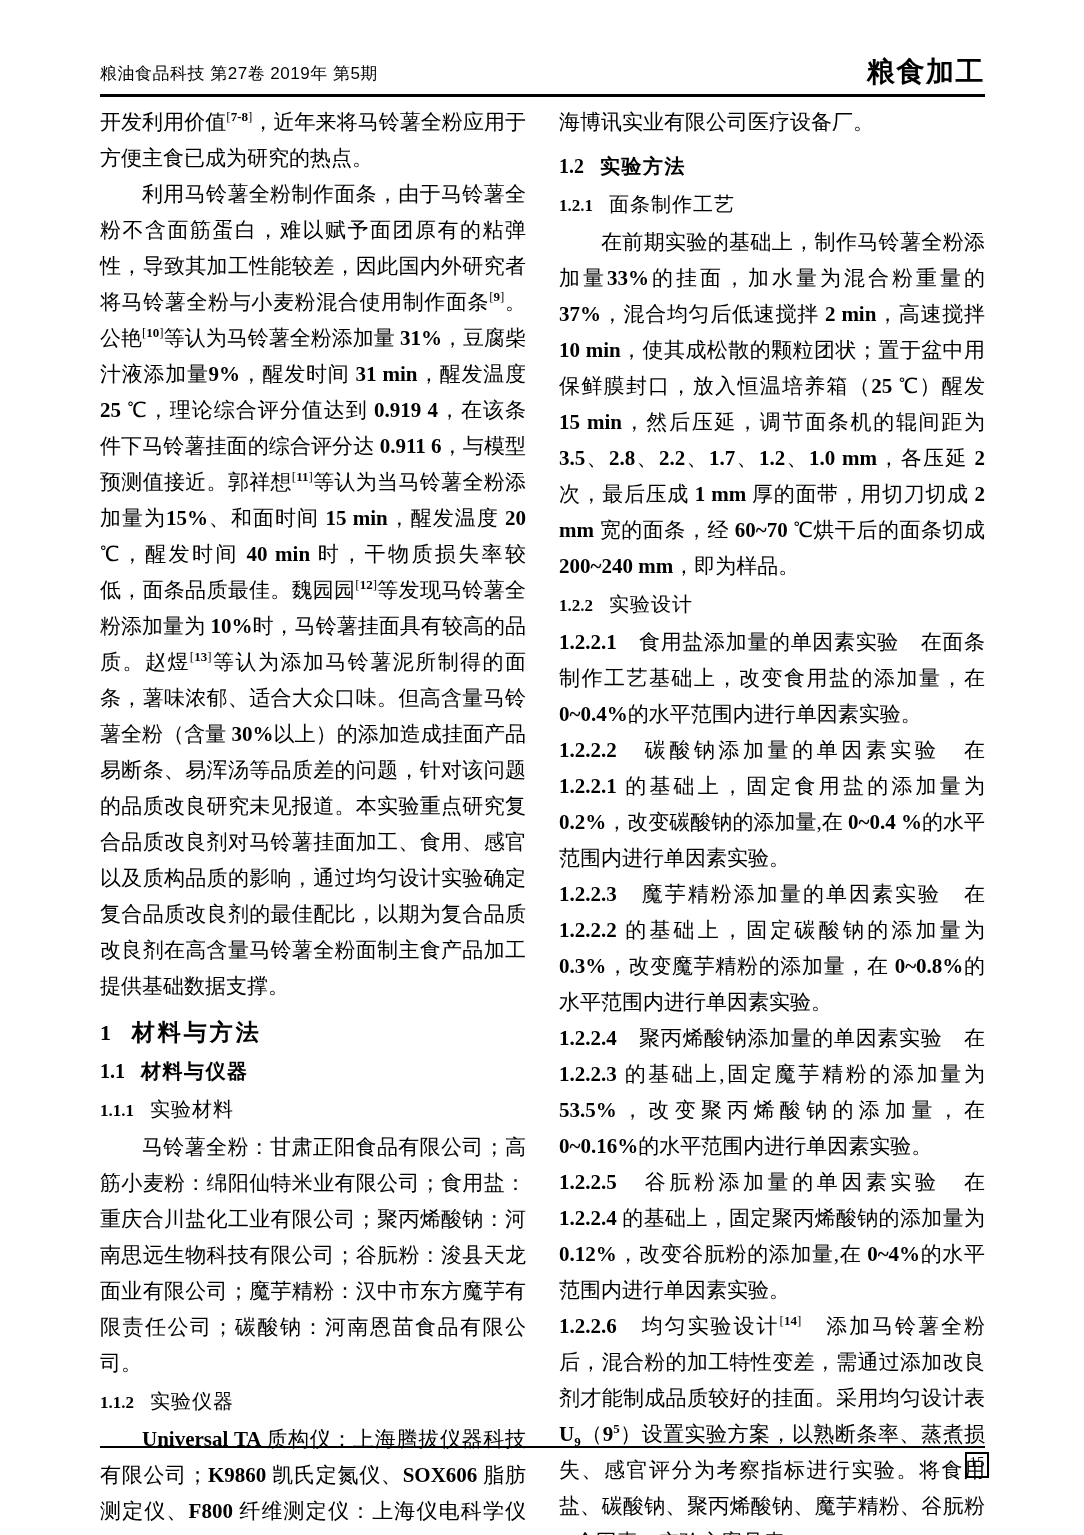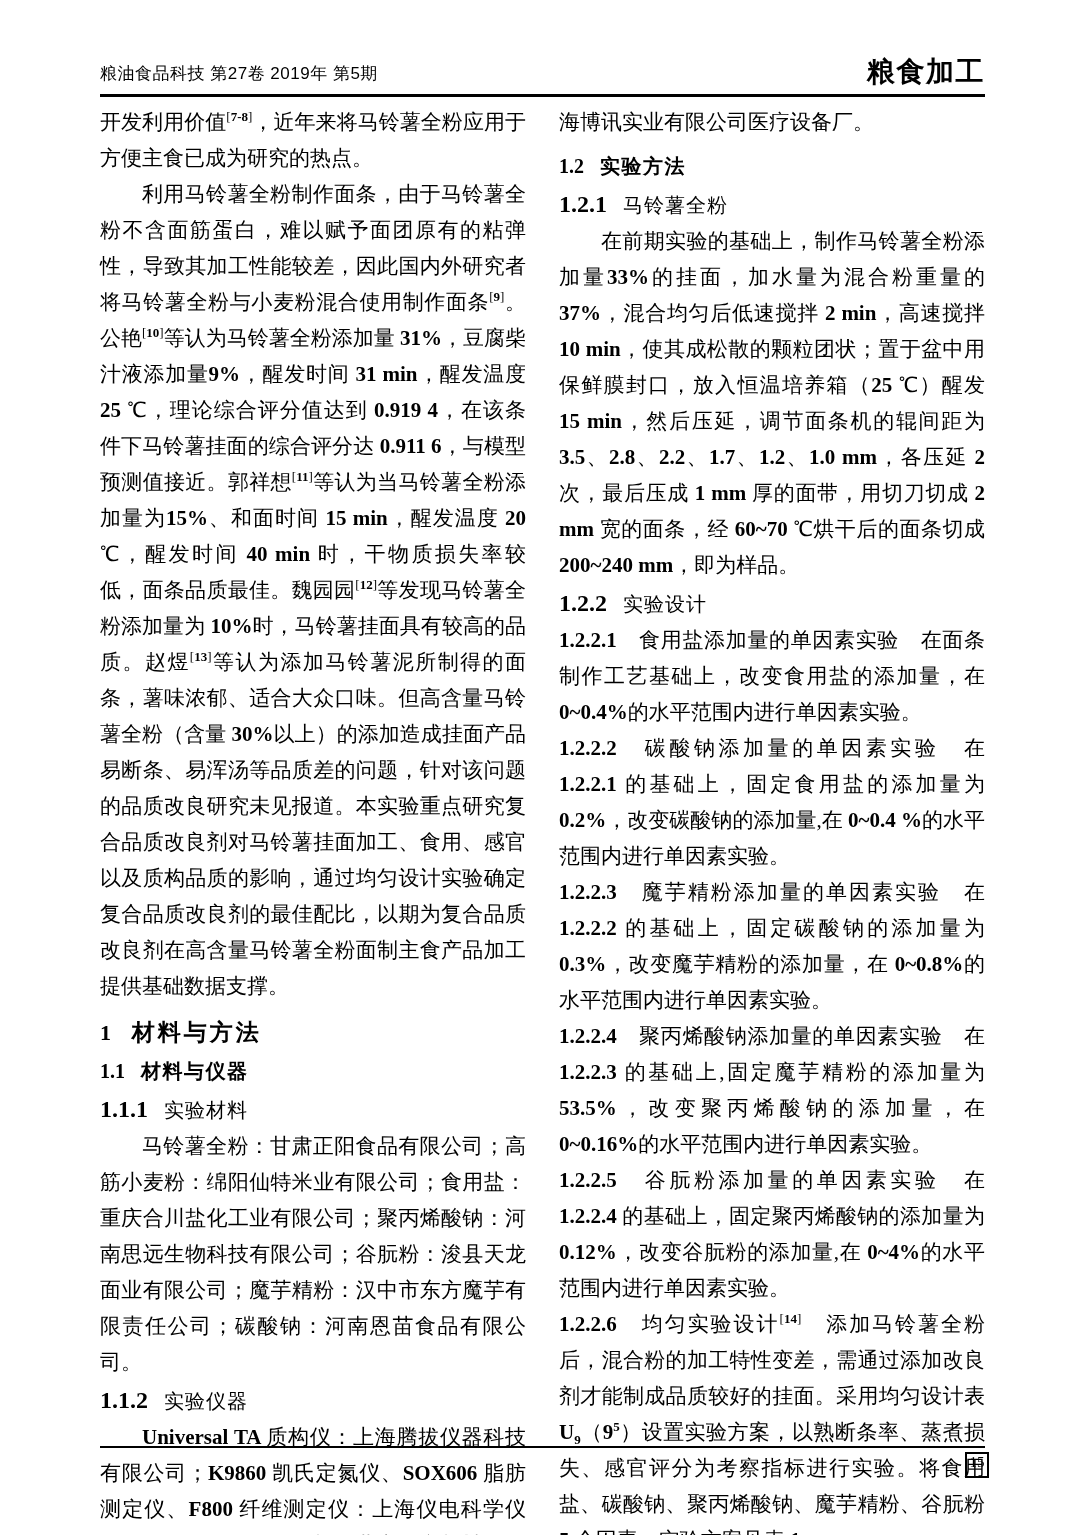--- a/index.html
+++ b/index.html
@@ -37,21 +37,21 @@
   .col p.indent { text-indent:2em; }
   .lat { font-weight:bold; }
   sup.sup { font-size:13px; line-height:0; vertical-align:super; }
   sub.sub { font-size:13px; line-height:0; vertical-align:sub; }
   .h1 { margin:16px 0 6px; line-height:24px; }
   .h2 { margin:8px 0 2px;  line-height:36px; }
   .h3 { margin:2px 0 0;    line-height:36px; }
   .h-num { font-family:"Liberation Serif", serif; font-weight:bold; }
   .h1 .h-num { font-size:22px; }
   .h2 .h-num { font-size:20px; }
-  .h3 .h-num { font-size:24px; }
+  .h3 .h-num { font-size:17px; }
   .h1 .h-title {
     font-family:"Liberation Sans", sans-serif; font-weight:bold;
     font-size:23px; letter-spacing:3px; margin-left:0.9em;
   }
   .h2 .h-title {
     font-family:"Liberation Sans", sans-serif; font-weight:bold;
     font-size:20px; letter-spacing:1.5px; margin-left:0.8em;
   }
   .h3 .h-title {
     font-family:inherit; font-weight:normal;
@@ -84,21 +84,21 @@
         <div class="h1"><span class="h-num">1</span><span class="h-title">材料与方法</span></div>
         <div class="h2"><span class="h-num">1.1</span><span class="h-title">材料与仪器</span></div>
         <div class="h3"><span class="h-num">1.1.1</span><span class="h-title">实验材料</span></div>
         <p class="indent">马铃薯全粉：甘肃正阳食品有限公司；高筋小麦粉：绵阳仙特米业有限公司；食用盐：重庆合川盐化工业有限公司；聚丙烯酸钠：河南思远生物科技有限公司；谷朊粉：浚县天龙面业有限公司；魔芋精粉：汉中市东方魔芋有限责任公司；碳酸钠：河南恩苗食品有限公司。</p>
         <div class="h3"><span class="h-num">1.1.2</span><span class="h-title">实验仪器</span></div>
         <p class="indent"><span class="lat">Universal TA </span>质构仪：上海腾拔仪器科技有限公司；<span class="lat">K9860 </span>凯氏定氮仪、<span class="lat">SOX606 </span>脂肪测定仪、<span class="lat">F800 </span>纤维测定仪：上海仪电科学仪器股份有限公司；面条机：北京全兴机械厂；和面机：佛山市烈动电器有限公司；电热鼓风干燥箱：上</p>
       </div>
     <div class="col" id="right-col">
         <p>海博讯实业有限公司医疗设备厂。</p>
         <div class="h2"><span class="h-num">1.2</span><span class="h-title">实验方法</span></div>
-        <div class="h3"><span class="h-num">1.2.1</span><span class="h-title">马铃薯全粉</span></div>
+        <div class="h3"><span class="h-num">1.2.1</span><span class="h-title">面条制作工艺</span></div>
         <p class="indent">在前期实验的基础上，制作马铃薯全粉添加量<span class="lat">33%</span>的挂面，加水量为混合粉重量的 <span class="lat">37%</span>，混合均匀后低速搅拌 <span class="lat">2 min</span>，高速搅拌 <span class="lat">10 min</span>，使其成松散的颗粒团状；置于盆中用保鲜膜封口，放入恒温培养箱（<span class="lat">25 </span>℃）醒发 <span class="lat">15 min</span>，然后压延，调节面条机的辊间距为 <span class="lat">3.5</span>、<span class="lat">2.8</span>、<span class="lat">2.2</span>、<span class="lat">1.7</span>、<span class="lat">1.2</span>、<span class="lat">1.0 mm</span>，各压延 <span class="lat">2 </span>次，最后压成 <span class="lat">1 mm </span>厚的面带，用切刀切成 <span class="lat">2 mm </span>宽的面条，经 <span class="lat">60~70 </span>℃烘干后的面条切成 <span class="lat">200~240 mm</span>，即为样品。</p>
         <div class="h3"><span class="h-num">1.2.2</span><span class="h-title">实验设计</span></div>
         <p><span class="lat">1.2.2.1</span>　食用盐添加量的单因素实验　在面条制作工艺基础上，改变食用盐的添加量，在 <span class="lat">0~0.4%</span>的水平范围内进行单因素实验。</p>
         <p><span class="lat">1.2.2.2</span>　碳酸钠添加量的单因素实验　在 <span class="lat">1.2.2.1 </span>的基础上，固定食用盐的添加量为 <span class="lat">0.2%</span>，改变碳酸钠的添加量,在 <span class="lat">0~0.4 %</span>的水平范围内进行单因素实验。</p>
         <p><span class="lat">1.2.2.3</span>　魔芋精粉添加量的单因素实验　在 <span class="lat">1.2.2.2 </span>的基础上，固定碳酸钠的添加量为 <span class="lat">0.3%</span>，改变魔芋精粉的添加量，在 <span class="lat">0~0.8%</span>的水平范围内进行单因素实验。</p>
         <p><span class="lat">1.2.2.4</span>　聚丙烯酸钠添加量的单因素实验　在 <span class="lat">1.2.2.3 </span>的基础上,固定魔芋精粉的添加量为 <span class="lat">53.5%</span>，改变聚丙烯酸钠的添加量，在 <span class="lat">0~0.16%</span>的水平范围内进行单因素实验。</p>
         <p><span class="lat">1.2.2.5</span>　谷朊粉添加量的单因素实验　在 <span class="lat">1.2.2.4 </span>的基础上，固定聚丙烯酸钠的添加量为 <span class="lat">0.12%</span>，改变谷朊粉的添加量,在 <span class="lat">0~4%</span>的水平范围内进行单因素实验。</p>
         <p><span class="lat">1.2.2.6</span>　均匀实验设计<sup class="sup">[<span class="lat">14</span>]</sup>　添加马铃薯全粉后，混合粉的加工特性变差，需通过添加改良剂才能制成品质较好的挂面。采用均匀设计表 <span class="lat">U</span><sub class="sub"><span class="lat">9</span></sub>（<span class="lat">9</span><sup class="sup"><span class="lat">5</span></sup>）设置实验方案，以熟断条率、蒸煮损失、感官评分为考察指标进行实验。将食用盐、碳酸钠、聚丙烯酸钠、魔芋精粉、谷朊粉 <span class="lat">5 </span>个因素，实验方案见表 <span class="lat">1</span>。</p>
       </div>
   </div>

